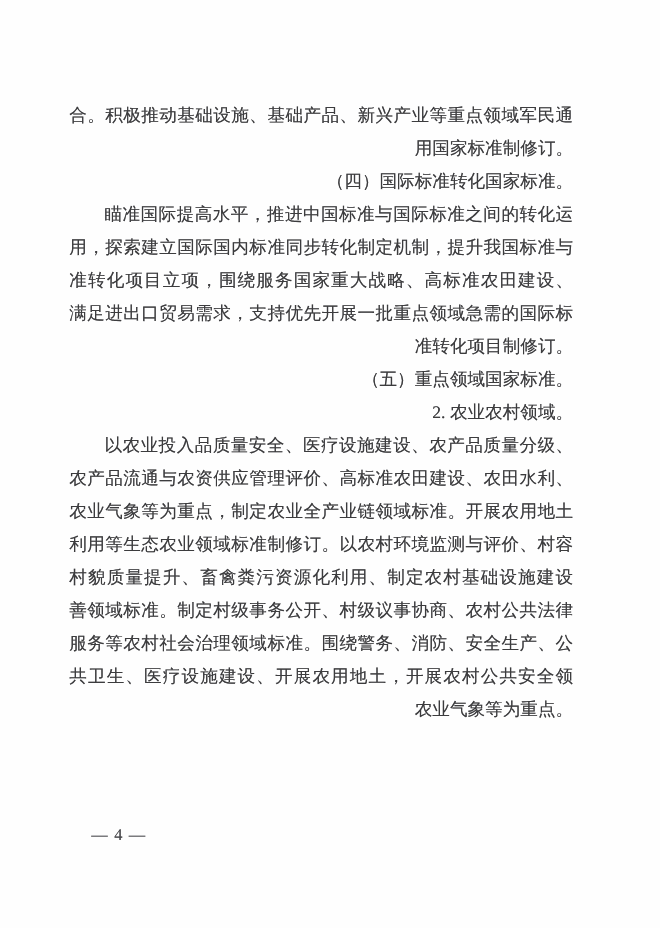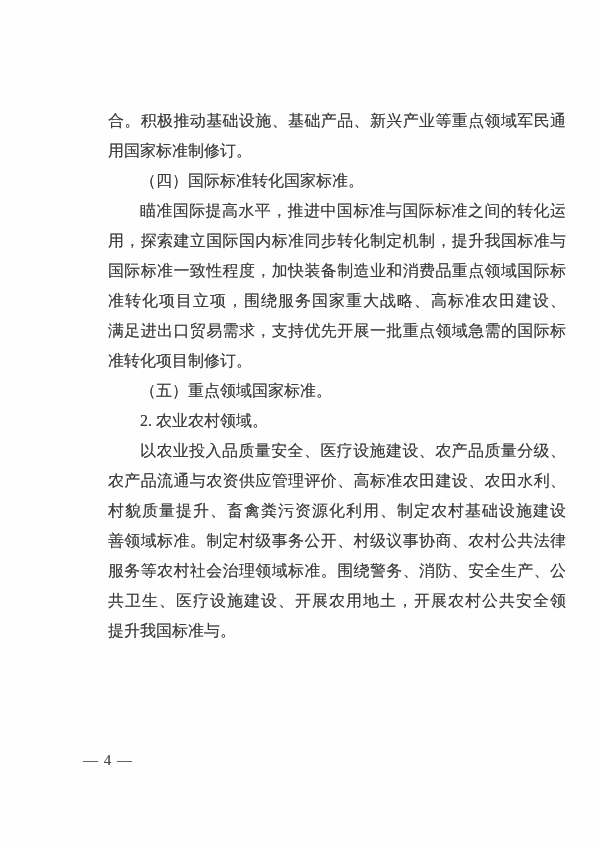--- a/index.html
+++ b/index.html
@@ -11,31 +11,31 @@
     position: relative;
     width: 600px;
     height: 844px;
     background: #fefefe;
     overflow: hidden;
     font-family: "Liberation Serif", "DejaVu Serif", serif;
   }
   .doc-body {
     position: absolute;
     left: 63px;
-    top: 106px;
+    top: 91px;
     width: 458px;
     font-size: 16px;
     line-height: 30px;
     color: #3c3c3e;
     text-shadow: 0 0 0.6px rgba(70, 70, 75, 0.6);
-    margin-left: 45px;
   }
   .line {
     height: 30px;
     white-space: normal;
+    text-align: right;
   }
   .line.j {
     text-align: justify;
     text-align-last: justify;
     text-justify: inter-character;
   }
   .line.indent {
     padding-left: 32px;
   }
   .footer {
@@ -52,28 +52,29 @@
 </head>
 <body>
 
 <div class="page" style="background: rgb(254, 254, 254);">
   <div class="doc-body" id="doc-body" style="color: rgb(60, 60, 62);">
       <div class="line j">合。积极推动基础设施、基础产品、新兴产业等重点领域军民通</div>
       <div class="line">用国家标准制修订。</div>
       <div class="line indent">（四）国际标准转化国家标准。</div>
       <div class="line j indent">瞄准国际提高水平，推进中国标准与国际标准之间的转化运</div>
       <div class="line j">用，探索建立国际国内标准同步转化制定机制，提升我国标准与</div>
-      <div class="line j">国际标准一致性程度，加快装备制造业和消费品重点领域国际标</div>
       <div class="line j">准转化项目立项，围绕服务国家重大战略、高标准农田建设、</div>
       <div class="line j">满足进出口贸易需求，支持优先开展一批重点领域急需的国际标</div>
       <div class="line">准转化项目制修订。</div>
       <div class="line indent">（五）重点领域国家标准。</div>
       <div class="line indent">2. 农业农村领域。</div>
       <div class="line j indent">以农业投入品质量安全、医疗设施建设、农产品质量分级、</div>
       <div class="line j">农产品流通与农资供应管理评价、高标准农田建设、农田水利、</div>
+      <div class="line j">农业气象等为重点，制定农业全产业链领域标准。开展农用地土</div>
+      <div class="line j">利用等生态农业领域标准制修订。以农村环境监测与评价、村容</div>
       <div class="line j">村貌质量提升、畜禽粪污资源化利用、制定农村基础设施建设</div>
       <div class="line j">善领域标准。制定村级事务公开、村级议事协商、农村公共法律</div>
       <div class="line j">服务等农村社会治理领域标准。围绕警务、消防、安全生产、公</div>
       <div class="line j">共卫生、医疗设施建设、开展农用地土，开展农村公共安全领</div>
-      <div class="line">提升我国标准与。</div>
+      <div class="line">农业气象等为重点。</div>
     </div>
   <div class="footer">— 4 —</div>
 </div>
 
 </body></html>

